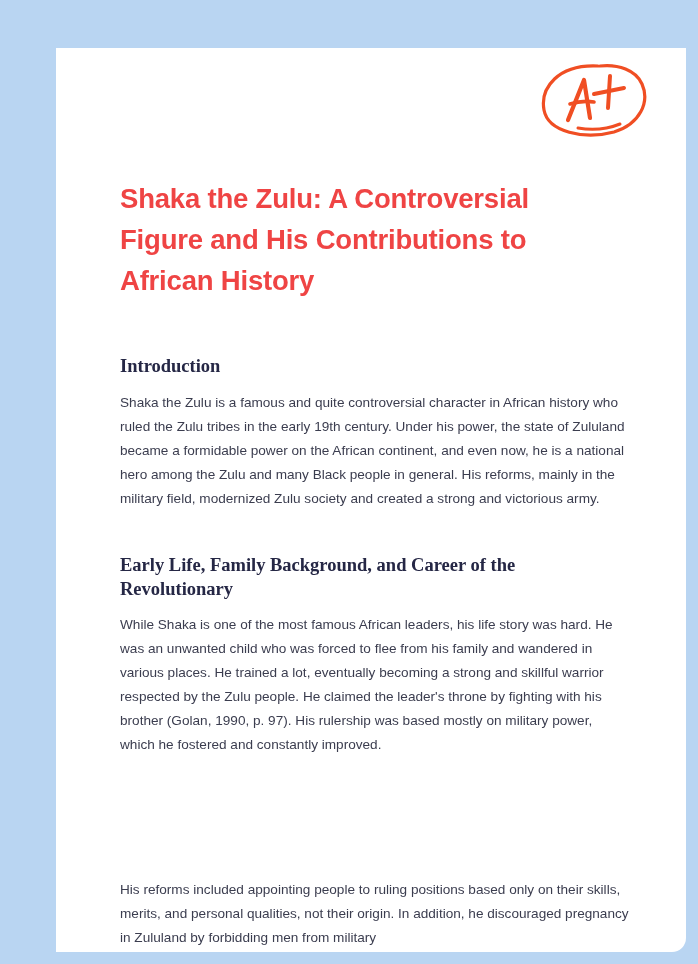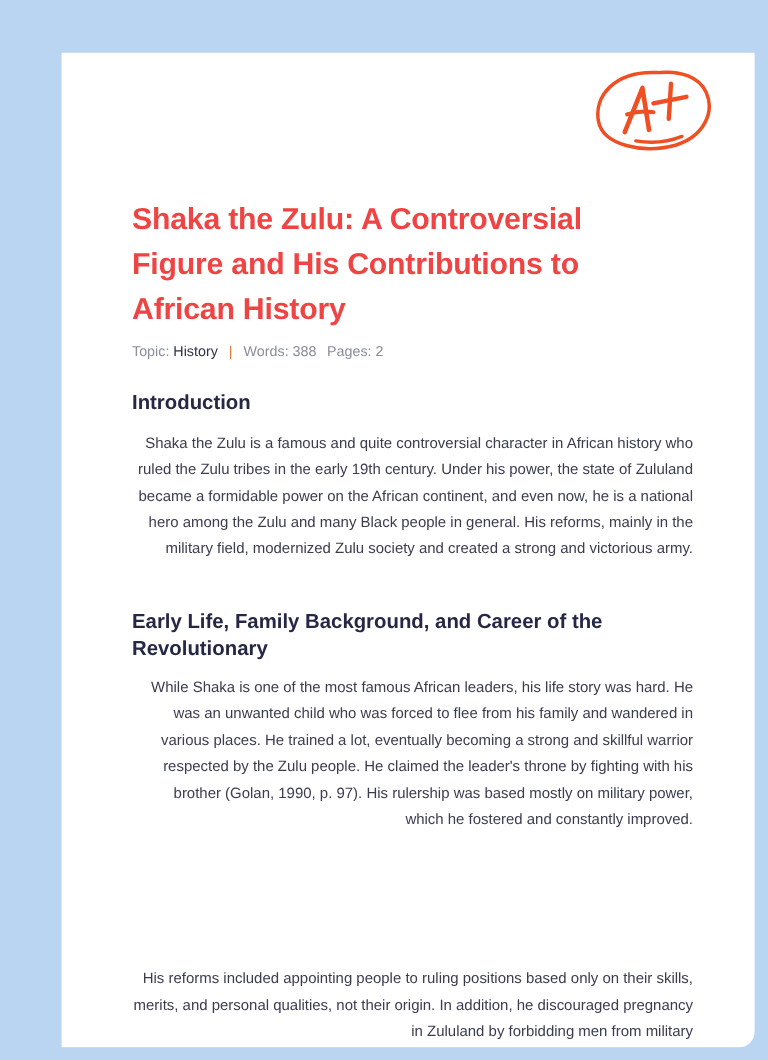--- a/index.html
+++ b/index.html
@@ -31,25 +31,25 @@
     }
     .meta {
       position: absolute; left: 64px; top: 264px;
       font-size: 13px; color: #8a8d9a; white-space: nowrap;
     }
     .meta .val { color: #2f3148; }
     .meta .sep { color: #e07b39; margin: 0 10px; }
     .meta .gap { margin-left: 6px; }
     h2 {
       position: absolute; left: 64px; width: 500px; margin: 0;
-      font-size: 18.5px; line-height: 24px; font-weight: 700; color: #252745;
+      font-size: 18.5px; line-height: 24px; font-weight: 700; color: #252745; font-family: Liberation Serif, serif;
     }
     p.body {
       position: absolute; left: 64px; width: 510px; margin: 0;
-      font-size: 13.6px; line-height: 24px; color: #3b3d4f; text-align: right;
+      font-size: 13.6px; line-height: 24px; color: #3b3d4f;
     }
   </style>
 </head>
 <body>
 
 <div class="card">
 
 
   <div class="grade">
     <svg width="112" height="84" viewBox="0 0 112 84">
@@ -57,27 +57,20 @@
       <path d="M30 62 L46 22 L52 60" stroke="#f04e23" stroke-width="4.2" fill="none" stroke-linecap="round" stroke-linejoin="round"></path>
       <path d="M32 46 Q44 42 56 44" stroke="#f04e23" stroke-width="3.6" fill="none" stroke-linecap="round"></path>
       <path d="M56 36 L86 30" stroke="#f04e23" stroke-width="4" fill="none" stroke-linecap="round"></path>
       <path d="M72 18 L70 50" stroke="#f04e23" stroke-width="4" fill="none" stroke-linecap="round"></path>
       <path d="M40 70 Q62 74 82 66" stroke="#f04e23" stroke-width="3" fill="none" stroke-linecap="round"></path>
     </svg>
   </div>
 
   <h1 class="title">Shaka the Zulu: A Controversial Figure and His Contributions to African History</h1>
 
-  <div class="meta">
-    <span>Topic:</span>
-    <span class="val">History</span><span class="sep">|</span><span>Words:</span>
-    <span>388</span>
-    <span class="gap">Pages:</span>
-    <span>2</span>
-  </div>
 
   <h2 style="top:306px">Introduction</h2>
   <p class="body" style="top:343px">Shaka the Zulu is a famous and quite controversial character in African history who ruled the Zulu tribes in the early 19th century. Under his power, the state of Zululand became a formidable power on the African continent, and even now, he is a national hero among the Zulu and many Black people in general. His reforms, mainly in the military field, modernized Zulu society and created a strong and victorious army.</p>
 
   <h2 style="top:505px">Early Life, Family Background, and Career of the Revolutionary</h2>
   <p class="body" style="top:565px">While Shaka is one of the most famous African leaders, his life story was hard. He was an unwanted child who was forced to flee from his family and wandered in various places. He trained a lot, eventually becoming a strong and skillful warrior respected by the Zulu people. He claimed the leader's throne by fighting with his brother (Golan, 1990, p. 97). His rulership was based mostly on military power, which he fostered and constantly improved.</p>
 
   <p class="body" style="top:830px">His reforms included appointing people to ruling positions based only on their skills, merits, and personal qualities, not their origin. In addition, he discouraged pregnancy in Zululand by forbidding men from military</p>
 
 </div>

